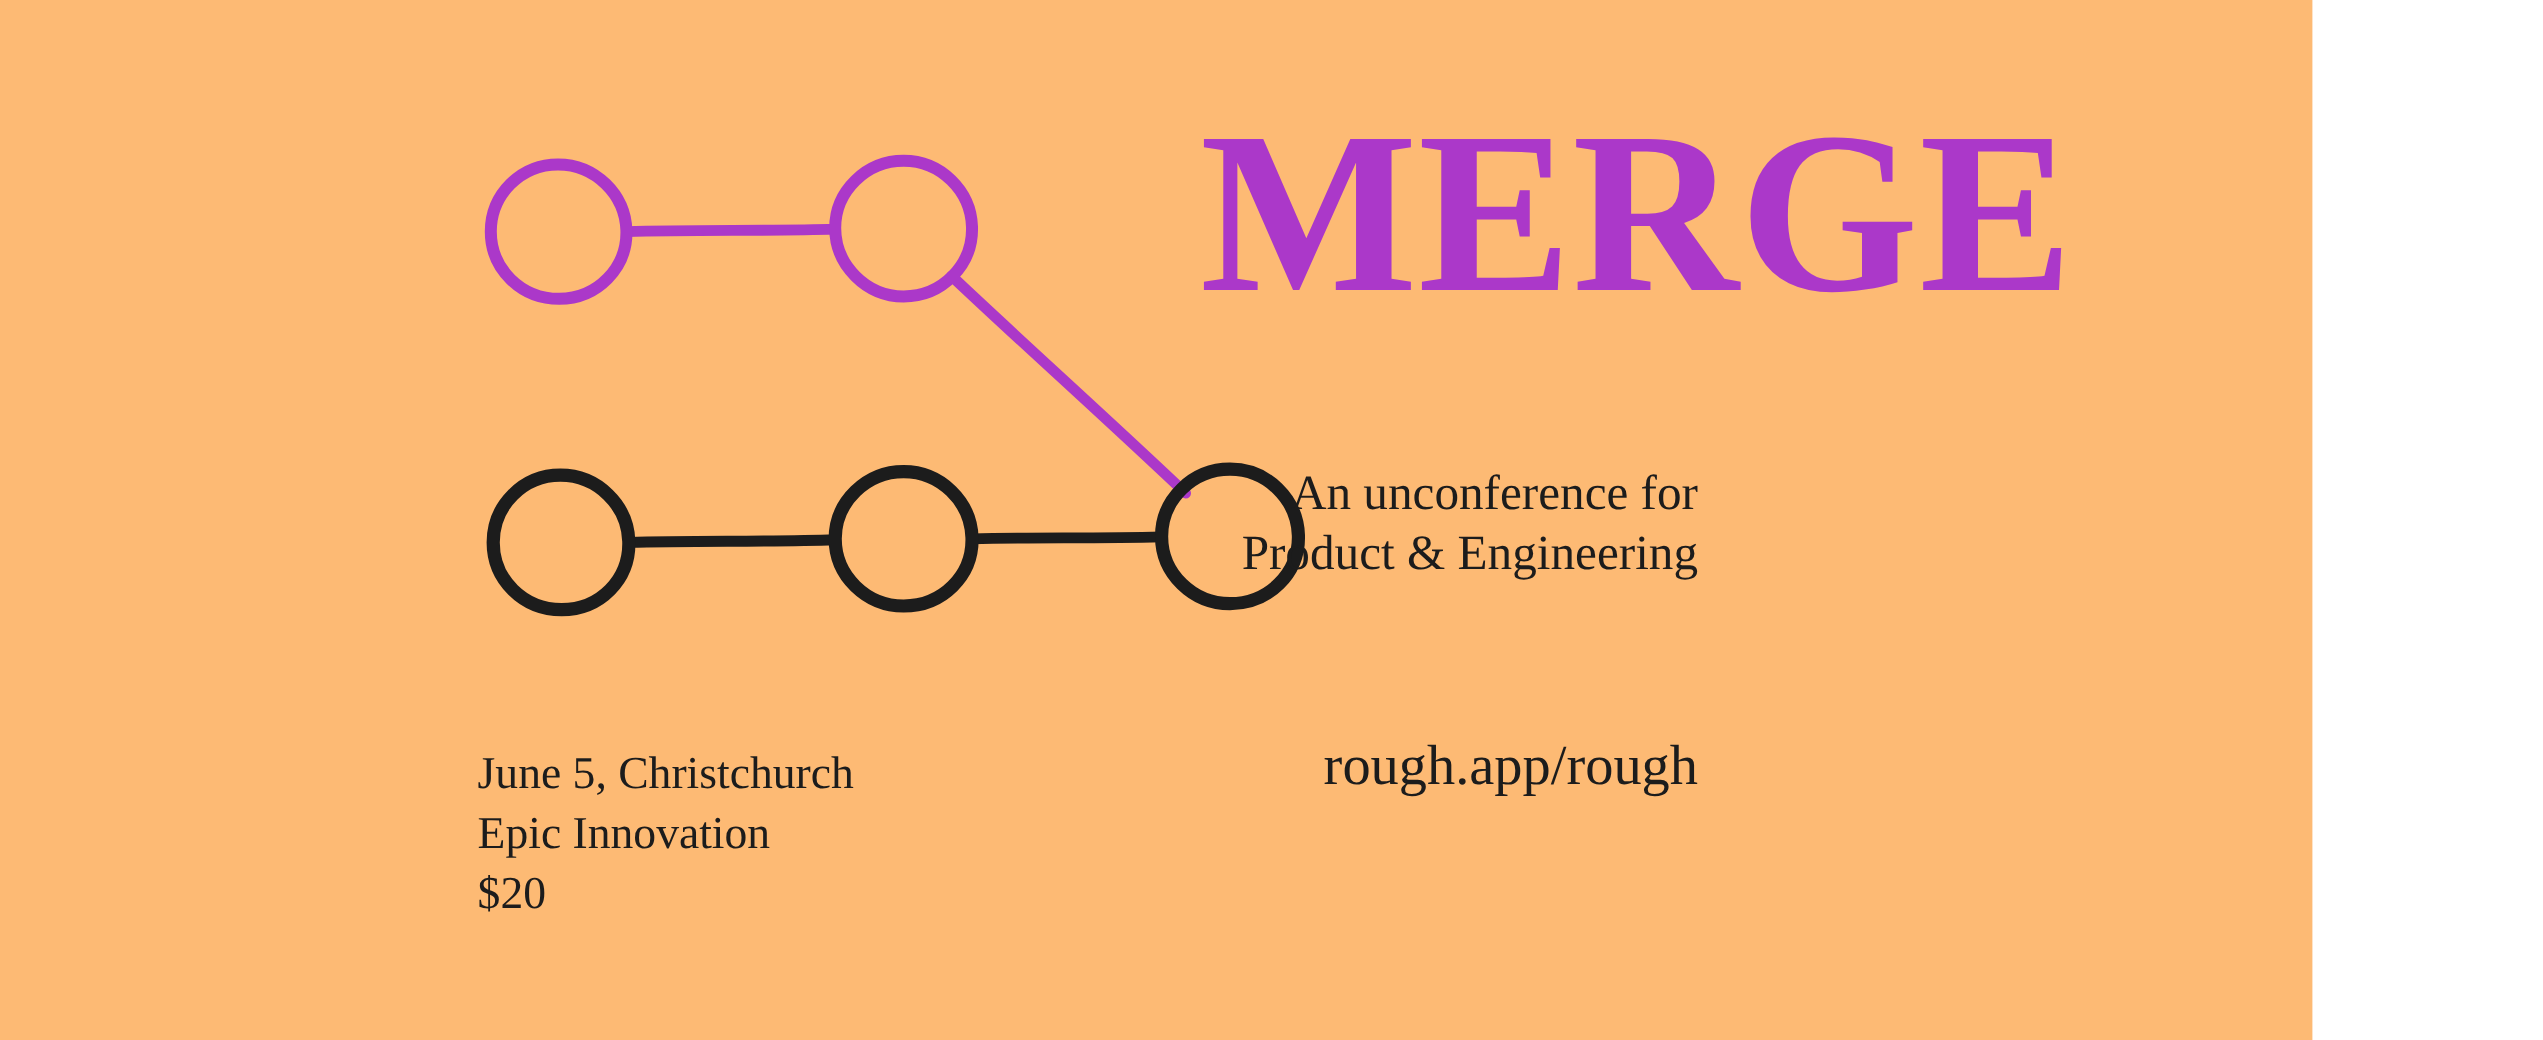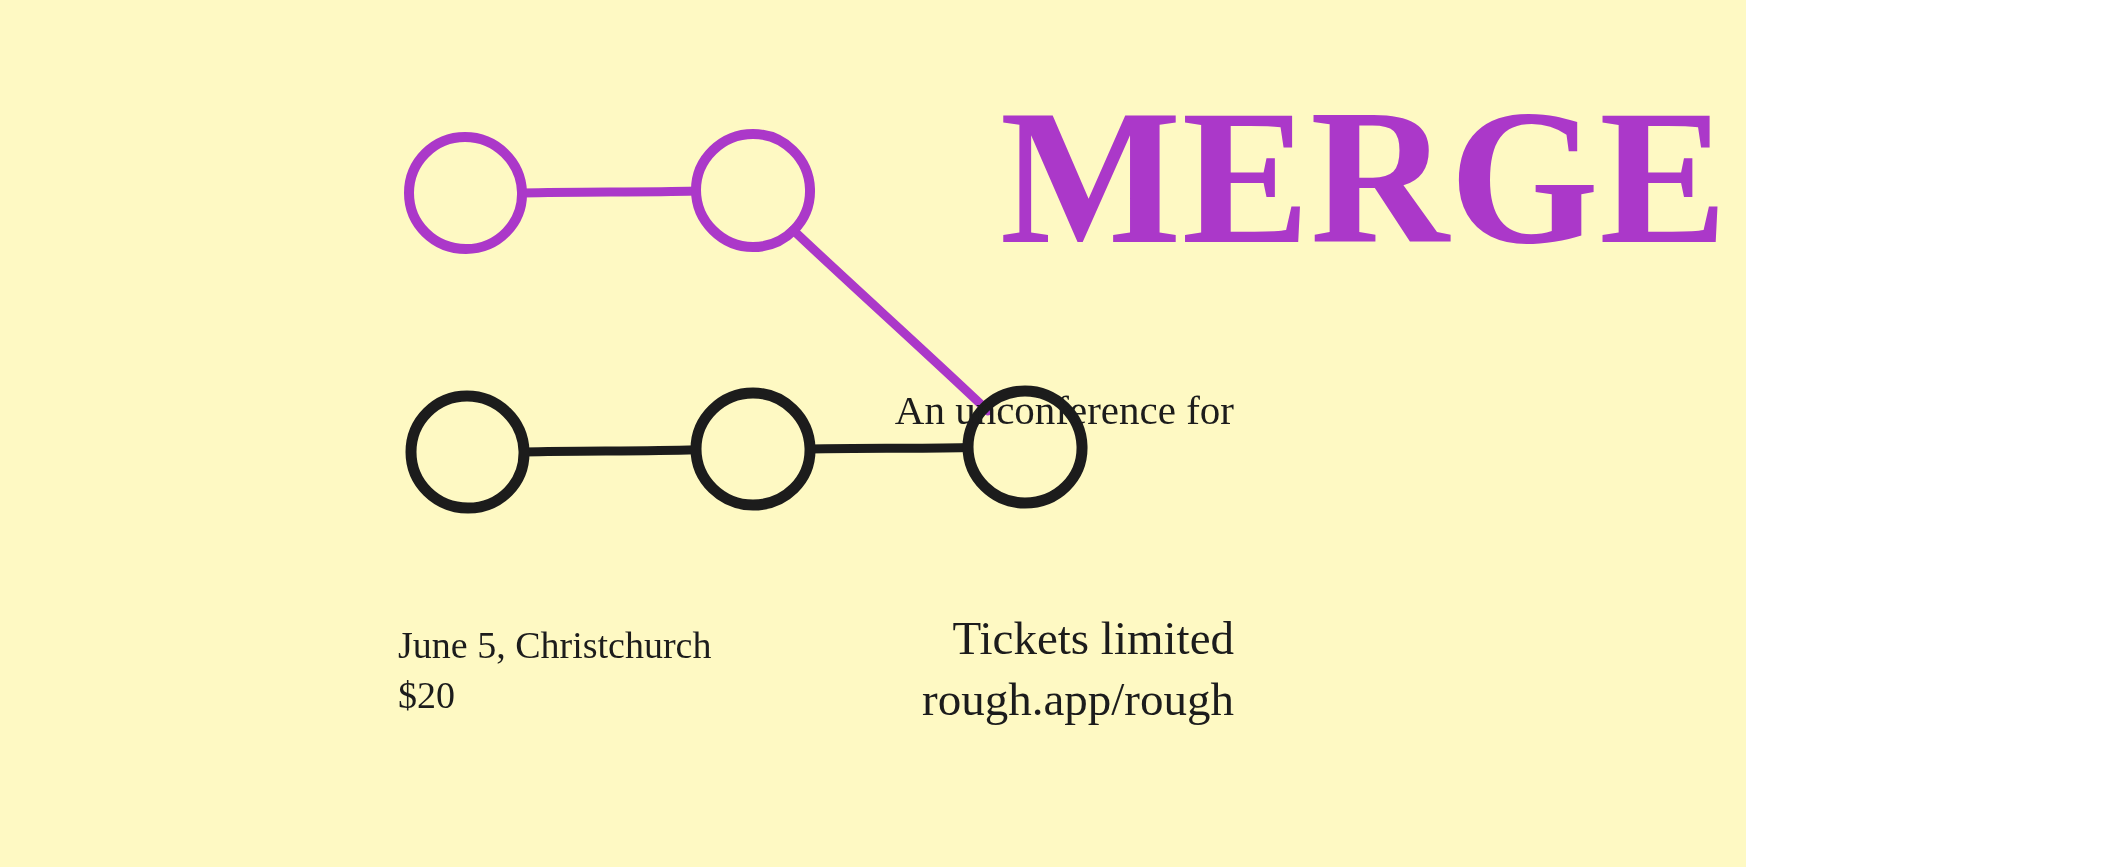--- a/index.html
+++ b/index.html
@@ -10,23 +10,23 @@
   body {
     width: 2119px;
     height: 867px;
     overflow: hidden;
     font-family: "Liberation Serif", "DejaVu Serif", serif;
     -webkit-font-smoothing: antialiased;
   }
 
   #poster {
     position: relative;
-    width: 1746px;
+    width: 1927px;
     height: 867px;
-    background: #fef9c3;
+    background: #fdba74;
   }
 
   
   #graph-diagram {
     position: absolute;
     left: 380px;
     top: 80px;
     width: 720px;
     height: 460px;
   }
@@ -138,25 +138,26 @@
                C 703 398 677 423 645 423
                C 614 423 588 398 588 367
                C 588 336 614 311 645 311 Z" fill="none" stroke="#1c1c1c" stroke-width="11" stroke-linecap="round" stroke-linejoin="round"></path>
     </svg>
   </div>
 
   <div id="merge-title">MERGE</div>
 
   <div id="tagline">
     <span class="line">An unconference for</span>
+    <span class="line">Product &amp; Engineering</span>
   </div>
 
   <div id="event-details">
     <span class="line">June 5, Christchurch</span>
+    <span class="line">Epic Innovation</span>
     <span class="line">$20</span>
   </div>
 
   <div id="tickets-info">
-    <span class="line">Tickets limited</span>
     <span class="line">rough.app/rough</span>
   </div>
 
 </div>
 
 </body></html>

